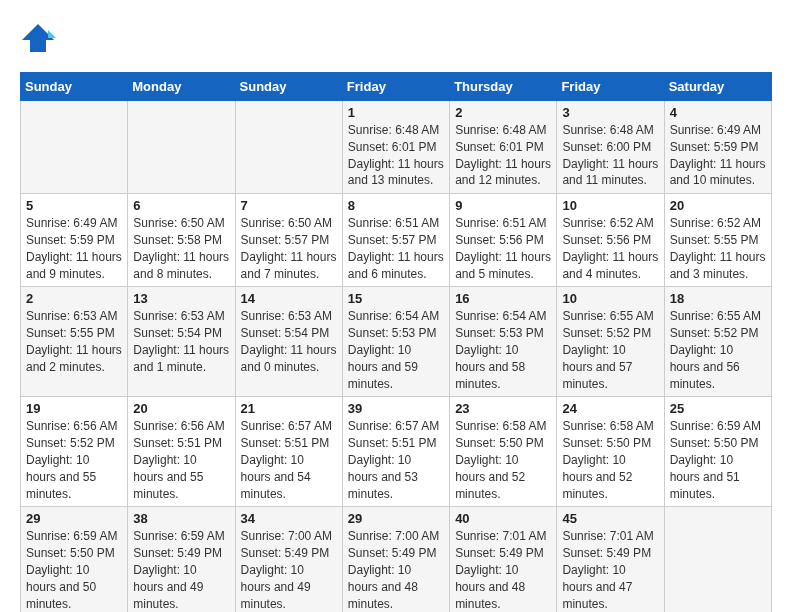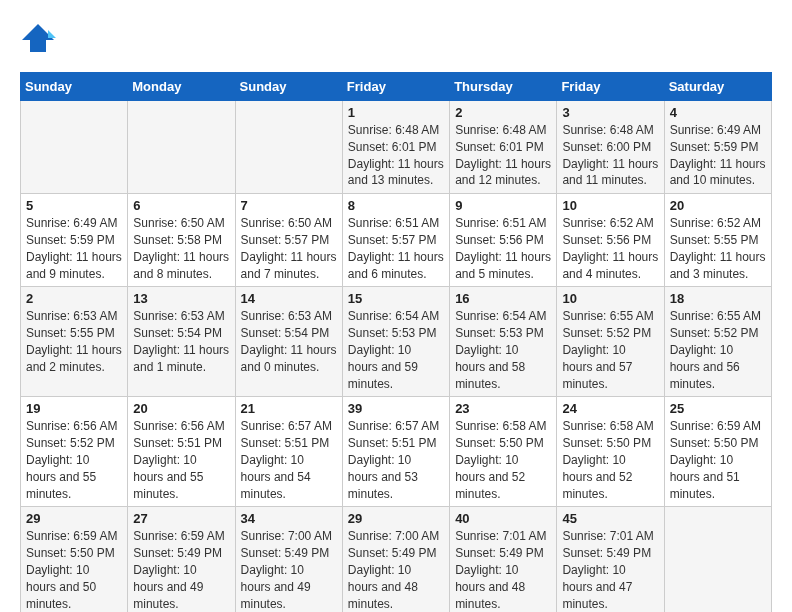--- a/index.html
+++ b/index.html
@@ -278,21 +278,21 @@
         </td>
       </tr>
       <tr>
         <td>
           <span class="day-number">29</span>
           <div class="cell-content" style="white-space: pre-line;">Sunrise: 6:59 AM
 Sunset: 5:50 PM
 Daylight: 10 hours and 50 minutes.</div>
         </td>
         <td>
-          <span class="day-number">27</span>
+          <span class="day-number">38</span>
           <div class="cell-content" style="white-space: pre-line;">Sunrise: 6:59 AM
 Sunset: 5:49 PM
 Daylight: 10 hours and 49 minutes.</div>
         </td>
         <td>
           <span class="day-number">34</span>
           <div class="cell-content" style="white-space: pre-line;">Sunrise: 7:00 AM
 Sunset: 5:49 PM
 Daylight: 10 hours and 49 minutes.</div>
         </td>

